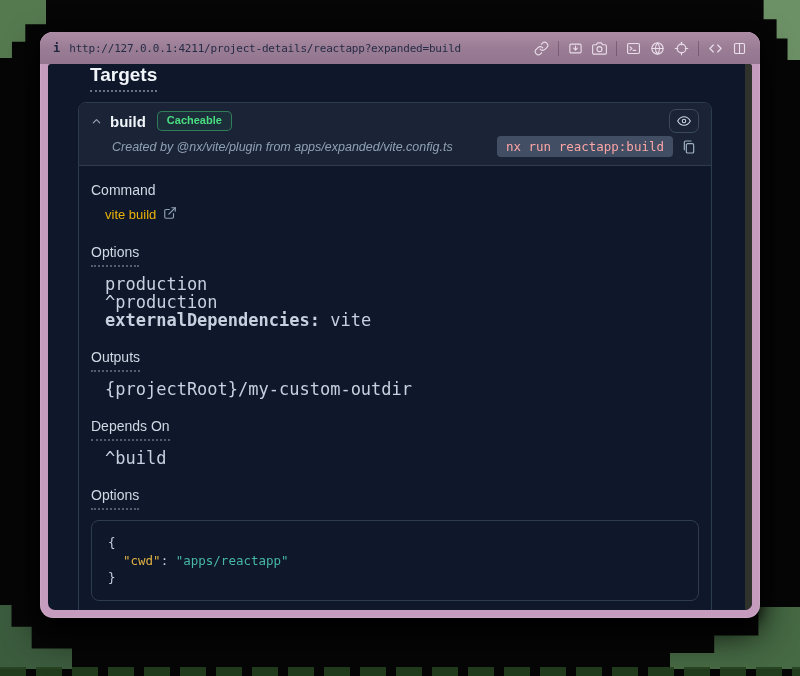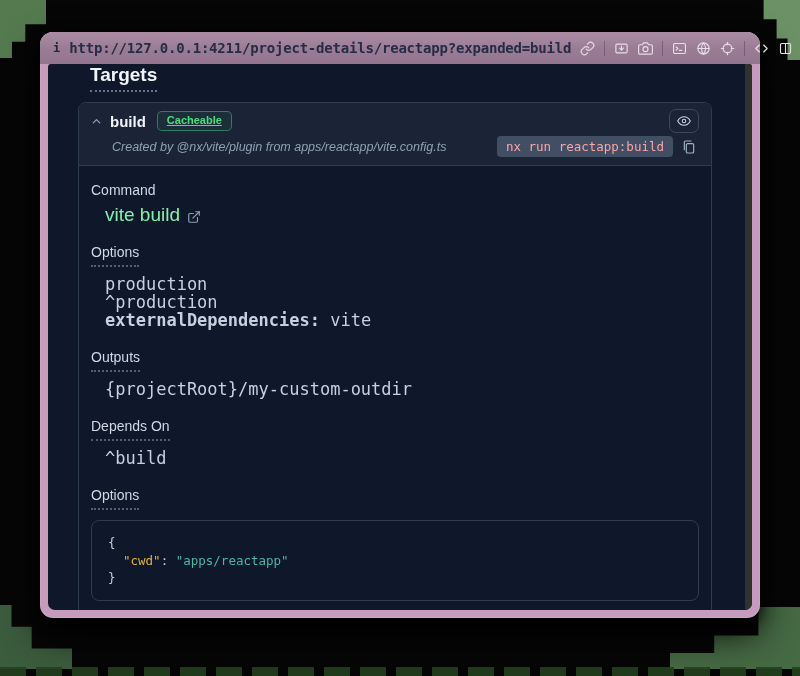--- a/index.html
+++ b/index.html
@@ -29,21 +29,21 @@
     background:#c59cbd; border-radius:13px;
     box-shadow:0 16px 36px rgba(0,0,0,.9), 0 4px 14px rgba(0,0,0,.8),
                inset 0 1px 0 rgba(255,255,255,.35), inset 0 0 0 1px rgba(255,255,255,.10);
   }
   .toolbar {
     height:32px; display:flex; align-items:center; gap:9px;
     padding:0 13px 0 13px; border-radius:13px 13px 0 0;
     background:linear-gradient(180deg,#ab8ca4 0%,#997c94 55%,#937590 100%);
   }
   .tb-info { font-family:"DejaVu Sans Mono",monospace; font-size:12px; font-weight:bold; color:#1f2640; }
-  .tb-url  { font-family:"DejaVu Sans Mono",monospace; font-size:14px; color:#262c46; letter-spacing:-.2px; white-space:nowrap;font-weight:bold; }
+  .tb-url  { font-family:"DejaVu Sans Mono",monospace; font-size:11px; color:#262c46; letter-spacing:-.2px; white-space:nowrap; }
   .tb-icons { margin-left:auto; display:flex; align-items:center; gap:9px; color:#e9dde9; }
   .tb-sep { width:1px; height:15px; background:rgba(56,38,58,.35); }
   .tbi { width:15px; height:15px; display:block; }
   .tbi svg { width:100%; height:100%; display:block; }
 
   
   .content {
     position:absolute; left:8px; right:8px; top:32px; bottom:8px;
     background:#0f172a; border-radius:3px 3px 7px 7px; overflow:hidden;
   }
@@ -58,41 +58,41 @@
 
   
   .card { border:1px solid #2e3c52; border-radius:8px; margin-top:10px; overflow:hidden; background:#0f172a; }
   .card-header { background:#1a2436; padding:6px 12px 8px; border-bottom:1px solid #2e3c52; }
   .hdr-row1 { display:flex; align-items:center; gap:8px;justify-content:center; }
   .chev { width:11px; height:11px; color:#94a3b8; flex:0 0 auto; cursor:pointer; }
   .chev svg { width:100%; height:100%; display:block; }
   .tname { font-size:15px; font-weight:700; color:#f1f5f9; }
   .badge { font-size:11px; font-weight:600; color:#4ade80; margin-left:3px;
     border:1px solid rgba(74,222,128,.45); background:rgba(74,222,128,.06);
-    padding:2.5px 9px; border-radius:5px; line-height:1.2;text-decoration:underline; }
+    padding:2.5px 9px; border-radius:5px; line-height:1.2; }
   .eye-btn { margin-left:auto; width:30px; height:24px; border:1px solid #3b495e; border-radius:7px;
     display:flex; align-items:center; justify-content:center; color:#cbd5e1; background:transparent; cursor:pointer; }
   .eye-btn svg { width:16px; height:16px; display:block; }
   .hdr-row2 { display:flex; align-items:center; margin-top:3px; }
   .created { font-style:italic; font-size:12.5px; color:#8fa0b5; padding-left:21px; white-space:nowrap; }
   .chip { margin-left:auto; font-family:"DejaVu Sans Mono",monospace; font-size:12.5px; color:#fca5a5;
     background:#414e63; padding:3px 9px; border-radius:4px; white-space:nowrap; }
   .copy-btn { width:16px; height:16px; color:#9fb0c4; margin-left:8px; margin-right:2px; cursor:pointer; }
   .copy-btn svg { width:100%; height:100%; display:block; }
 
   .card-body { padding:12px 12px 16px; }
   .sec { margin-bottom:16px; }
   .sec:last-child { margin-bottom:0; }
   .sec-h { display:inline-block; font-size:14px; font-weight:500; color:#cfd8e3; margin:4px 0 8px; }
   .sec-h.dotted { padding-bottom:5px; border-bottom:2px dotted rgba(148,163,184,.5); }
   .indent { margin-left:14px; }
   .mono { font-family:"DejaVu Sans Mono",monospace; font-size:17px; color:#c6d0de; }
   .mono-line { line-height:18px; }
   .bold { font-weight:bold; }
-  .cmd-line { display:flex; align-items:flex-end; gap:7px; font-size:19px; color:#86efac; line-height:18px; }
+  .cmd-line { display:flex; align-items:flex-start; gap:7px; font-size:13px; color:#eab308; line-height:18px; }
   .ext-link { width:14px; height:14px; color:#8fa0b5; cursor:pointer; }
   .ext-link svg { width:100%; height:100%; display:block; }
 
   .code-block { border:1px solid #2e3c52; border-radius:8px; padding:13px 16px; margin:2px 0 0; }
   .cb-line { font-family:"DejaVu Sans Mono",monospace; font-size:12.5px; line-height:17.5px; color:#c6d0de; }
   .cb-indent { padding-left:15px; }
   .j-key { color:#e3b341; }
   .j-str { color:#47b8a4; }
 </style>
 </head>
@@ -188,21 +188,21 @@
             <span class="tname">build</span>
             <span class="badge">Cacheable</span>
             <span class="eye-btn">
               <svg viewBox="0 0 24 24" fill="none" stroke="currentColor" stroke-width="1.6" stroke-linecap="round" stroke-linejoin="round">
                   <path d="M2.5 12s3.5-6.5 9.5-6.5S21.5 12 21.5 12s-3.5 6.5-9.5 6.5S2.5 12 2.5 12z"></path>
                   <circle cx="12" cy="12" r="2.6"></circle>
                 </svg>
             </span>
           </div>
           <div class="hdr-row2">
-            <span class="created">Created by @nx/vite/plugin from apps/reactapp/vite.config.ts</span>
+            <span class="created">Created by @nx/vite/plugin from apps/expanded/vite.config.ts</span>
             <span class="chip">nx run reactapp:build</span>
             <span class="copy-btn">
               <svg viewBox="0 0 24 24" fill="none" stroke="currentColor" stroke-width="1.8" stroke-linecap="round" stroke-linejoin="round">
                   <rect x="8" y="7" width="11" height="14" rx="2"></rect>
                   <path d="M5 16V5a2 2 0 0 1 2-2h8"></path>
                 </svg>
             </span>
           </div>
         </div>
 

